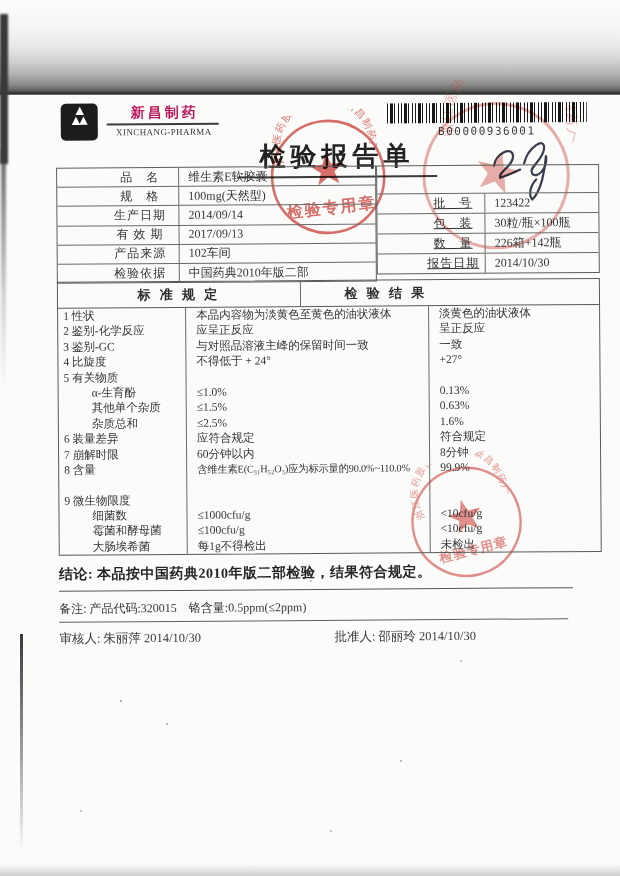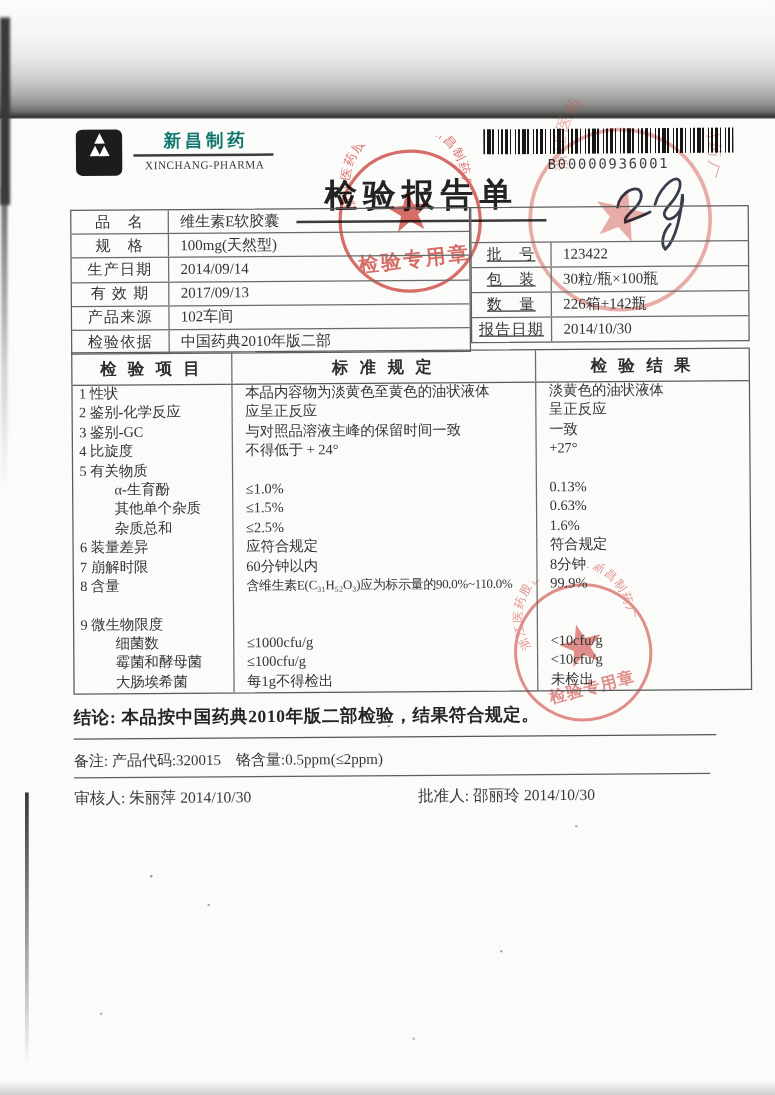--- a/index.html
+++ b/index.html
@@ -16,21 +16,21 @@
   .band-bottom{position:absolute;left:0;top:864px;width:620px;height:12px;
     background:linear-gradient(180deg,rgba(200,200,198,.0),#dcdcda 70%,#cfcfcd 100%);}
   .specks{position:absolute;left:120px;top:700px;width:2px;height:2px;background:#9a9a98;border-radius:50%;
     box-shadow:46px 23px 0 #a8a8a6, 190px -120px 0 #b0b0ae, 280px 60px 0 #aaaaa8, 340px -40px 0 #b4b4b2, -40px 110px 0 #b0b0ae, 210px 130px 0 #b6b6b4;}
   .content{position:absolute;inset:0;transform:rotate(-0.4deg);transform-origin:310px 300px;}
 
   
   .logo-box{position:absolute;left:62px;top:102px;width:37px;height:37px;background:#1c1c1c;border-radius:5px;}
   .logo-tris{position:absolute;left:0;top:2px;width:37px;text-align:center;color:#fff;font-size:11px;line-height:10px;
     font-family:"DejaVu Sans",sans-serif;letter-spacing:-1px;}
-  .brand-cn{position:absolute;left:118px;top:103px;width:96px;text-align:center;font-size:14px;font-weight:bold;letter-spacing:3px;color:#0f766e;}
+  .brand-cn{position:absolute;left:118px;top:103px;width:96px;text-align:center;font-size:14px;font-weight:bold;letter-spacing:3px;color:#be185d;}
   .brand-rule{position:absolute;left:108px;top:122px;width:112px;height:2px;background:#3c3c3c;}
   .brand-en{position:absolute;left:106px;top:126px;width:118px;text-align:center;font-size:9px;letter-spacing:.4px;color:#3a3a3a;
     font-family:"Liberation Serif",serif;}
   .barcode{position:absolute;left:388px;top:104px;width:200px;height:20px;
     background:repeating-linear-gradient(90deg,#161616 0px,#161616 1.5px,transparent 1.5px,transparent 3px,#161616 3px,#161616 6px,transparent 6px,transparent 7.2px,#161616 7.2px,#161616 8.2px,transparent 8.2px,transparent 11.4px,#161616 11.4px,#161616 12.4px,transparent 12.4px,transparent 14px);}
   .barcode-num{position:absolute;left:388px;top:126px;width:200px;text-align:center;font-size:11px;letter-spacing:1.5px;
     color:#3d3d3d;font-family:"DejaVu Sans Mono",monospace;}
   .doc-title{position:absolute;left:238px;top:139px;width:200px;text-align:center;font-size:26px;font-weight:bold;
     letter-spacing:5px;color:#232323;border-bottom:2px solid #3a3a3a;padding-bottom:2px;}
   .scribble{position:absolute;left:487px;top:127px;}
@@ -39,21 +39,21 @@
   .stamp{position:absolute;mix-blend-mode:multiply;}
   .stamp text{font-family:"Liberation Serif",serif;}
   #stampA{left:264px;top:112px;opacity:.8;transform:rotate(-6deg);}
   #stampB{left:412px;top:92px;opacity:.45;transform:rotate(14deg);}
   #stampC{left:400px;top:458px;opacity:.62;transform:rotate(-14deg);}
 
   
   .itab{position:absolute;border:1.2px solid #5d5d5d;font-size:12px;color:#333;}
   .itab-row{display:flex;border-bottom:1px solid #6a6a6a;}
   .itab-row:last-child{border-bottom:none;}
-  .itab-label{border-right:1px solid #6a6a6a;display:flex;align-items:center;justify-content:center;letter-spacing:1px;}
+  .itab-label{border-right:1px solid #6a6a6a;display:flex;align-items:center;justify-content:center;letter-spacing:1px;padding-left:44px;}
   .itab-value{display:flex;align-items:center;padding-left:9px;}
   #info-left{left:57px;top:166px;width:318px;}
   #info-left .itab-row{height:18.2px;}
   #info-left .itab-label{width:77px;}
   #info-right{left:377px;top:166px;width:221px;}
   #info-right .itab-row{height:19px;}
   #info-right .itab-row.empty{height:27px;}
   #info-right .itab-label{width:63px;text-decoration:underline;}
 
   
@@ -183,21 +183,20 @@
           <span class="itab-value">226箱+142瓶</span>
         </div>
       <div class="itab-row">
           <span class="itab-label">报告日期</span>
           <span class="itab-value">2014/10/30</span>
         </div>
     </div>
 
     <div class="main-table">
       <div class="mt-header">
-        <span class="mt-c1">检 验 项 目</span>
         <span class="mt-c2">标 准 规 定</span>
         <span class="mt-c3">检 验 结 果</span>
       </div>
       <div class="mt-row">
           <span class="mt-c1">1 性状</span>
           <span class="mt-c2">本品内容物为淡黄色至黄色的油状液体</span>
           <span class="mt-c3">淡黄色的油状液体</span>
         </div>
       <div class="mt-row">
           <span class="mt-c1">2 鉴别-化学反应</span>

